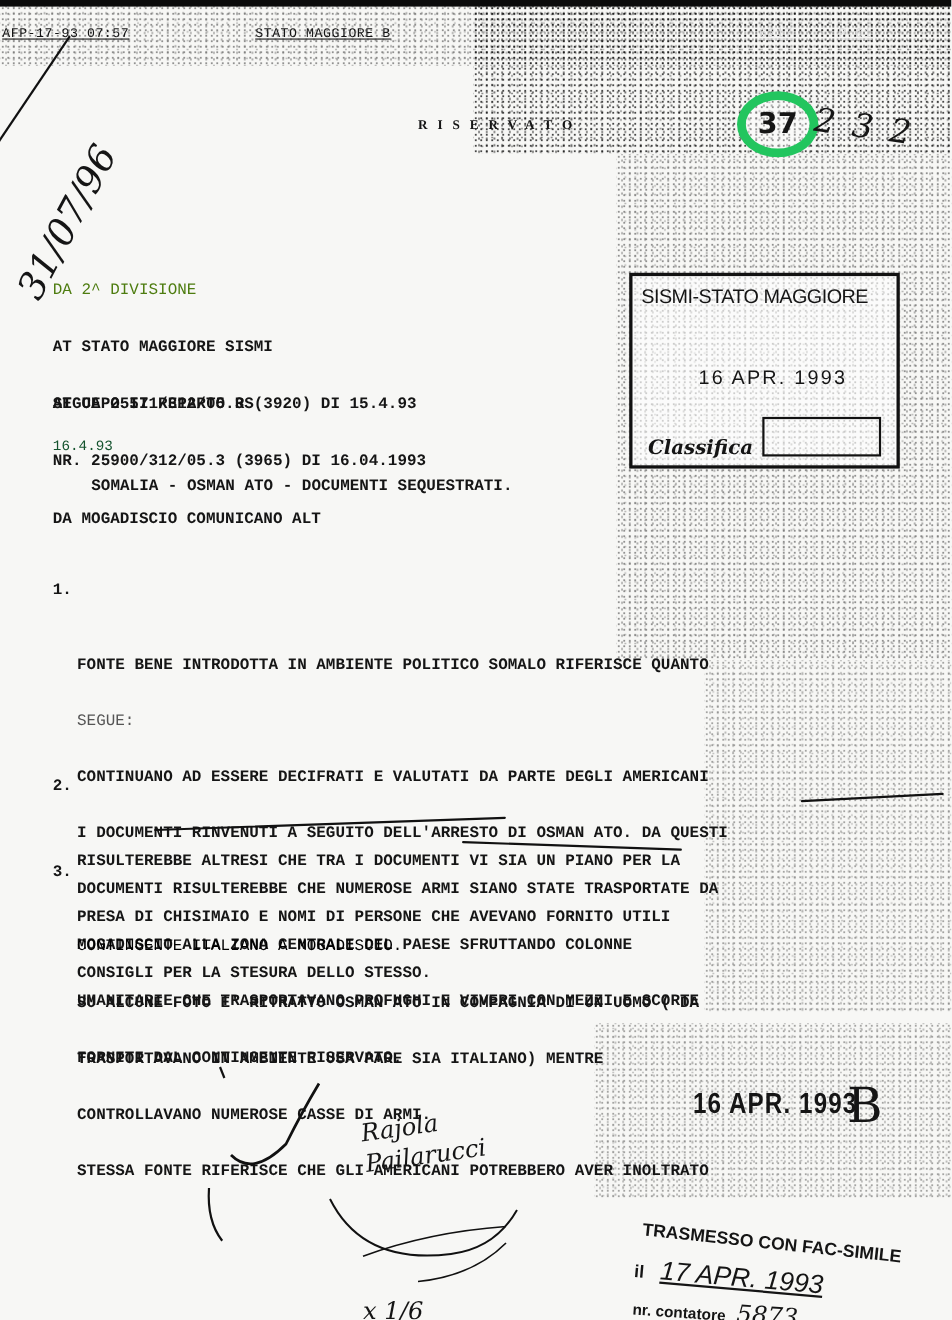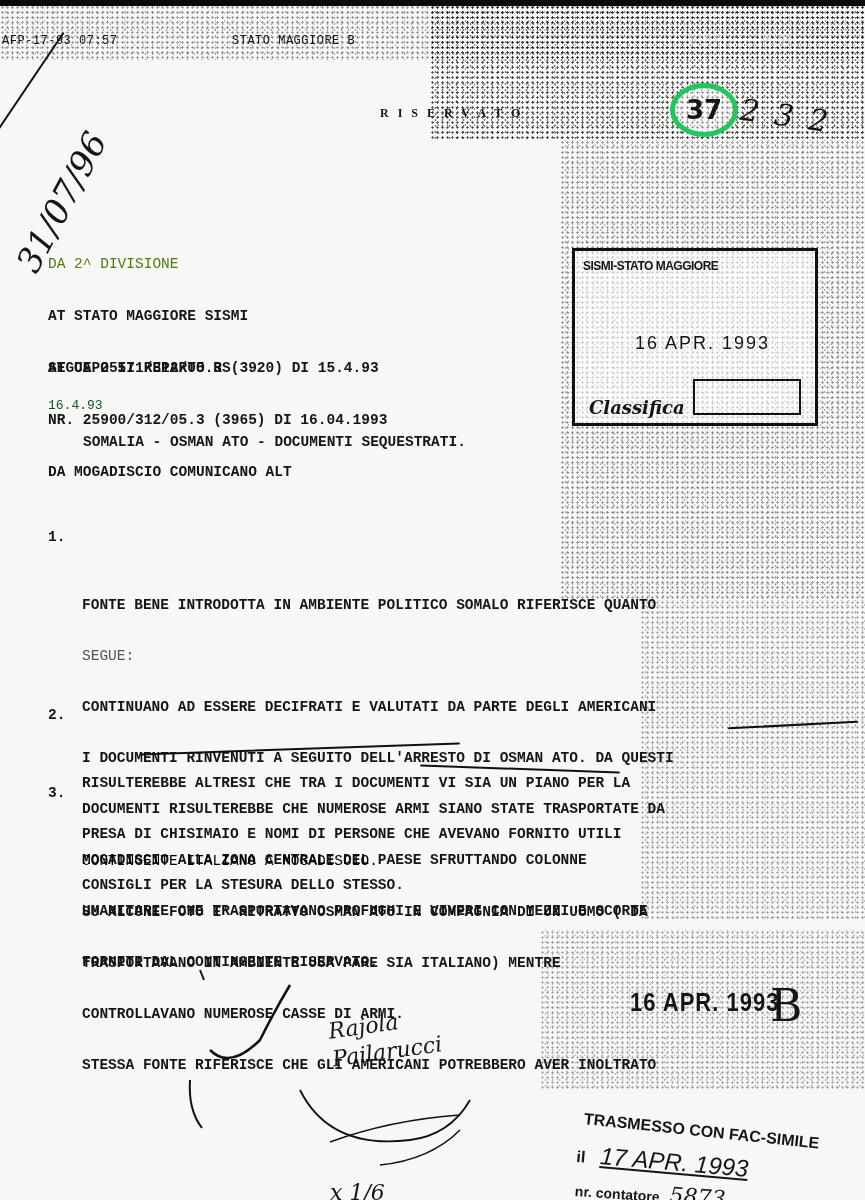--- a/index.html
+++ b/index.html
@@ -15,47 +15,47 @@
     position:absolute; pointer-events:none;
     background-image:
       radial-gradient(circle, rgba(0,0,0,.75) 0.9px, transparent 1.3px),
       radial-gradient(circle, rgba(0,0,0,.55) 0.8px, transparent 1.2px),
       radial-gradient(circle, rgba(0,0,0,.45) 0.7px, transparent 1.1px);
     background-size: 5px 5px, 7px 6px, 9px 8px;
     background-position: 0 0, 2px 3px, 4px 1px;
   }
   .topbar { position:absolute; left:0; top:0; width:865px; height:6px; background:#0b0b0b; }
   .fax-header { position:absolute; top:18px; left:0; width:865px; height:22px; font-size:12px; letter-spacing:0.5px; }
-  .fax-header span { position:absolute; top:16px; }
+  .fax-header span { position:absolute; top:6px;text-decoration:underline; }
   .riservato { position:absolute; top:106px; left:380px; font-weight:bold; font-size:12px; letter-spacing:9px; font-family:"Liberation Serif","DejaVu Serif",serif; }
   .num-circle {
     position:absolute; left:670px; top:83px; width:58px; height:44px;
-    border:5px solid #22c55e; border-radius:50%; font-size:26px; font-family:"DejaVu Sans",sans-serif;
+    border:8px solid #22c55e; border-radius:50%; font-size:26px; font-family:"DejaVu Sans",sans-serif;
     display:flex; align-items:center; justify-content:center; font-weight:bold; background:rgba(255,255,255,.4);
   }
   .num-hand { position:absolute; left:740px; top:98px; font-size:30px; font-style:italic; font-family:"DejaVu Serif",serif; letter-spacing:3px; transform:rotate(8deg); }
   .hand-date { position:absolute; left:0; top:60px; font-size:34px; font-family:"DejaVu Serif",serif; font-style:italic; transform:rotate(-62deg); transform-origin:0 0; white-space:nowrap; }
   .hand-date-wrap { position:absolute; left:8px; top:200px; }
   .diag-line { position:absolute; left:-10px; top:140px; width:130px; height:2px; background:#111; transform:rotate(-56deg); transform-origin:0 0; }
   .body-text { position:absolute; font-weight:bold; font-size:14.5px; line-height:17px; white-space:pre; font-family:"Liberation Mono","DejaVu Sans Mono",monospace; }
   .hdr-block { left:48px; top:222px; }
   .hdr-block div { height:18px; }
   .segue { left:48px; top:360px; }
   .date-small { left:48px; top:397px; font-weight:normal; font-size:13px; color:#14532d; }
   .subject { left:48px; top:434px;margin-left:35px; }
   .para { left:48px; }
   .para .num { position:absolute; left:0; }
-  .para .lines { position:absolute; left:34px; }
+  .para .lines { position:absolute; left:22px; }
   .para .lines div { height:17px; }
   .stamp {
     position:absolute; left:572px; top:248px; width:240px; height:172px;
     border:3px solid #111; background:rgba(255,255,255,.55);
     font-family:"Liberation Sans","DejaVu Sans",sans-serif;
   }
-  .stamp .t1 { position:absolute; left:8px; top:8px; font-weight:bold; font-size:12px; letter-spacing:-0.5px; }
+  .stamp .t1 { position:absolute; left:8px; top:8px; font-weight:normal; font-size:18px; letter-spacing:-0.5px; }
   .stamp .t2 { position:absolute; left:8px; top:40px; font-weight:bold; font-size:17px; }
   .stamp .t2 .hw { font-family:"DejaVu Serif",serif; font-style:italic; text-decoration:underline; font-weight:normal; }
   .stamp .t3 { position:absolute; left:60px; top:82px; font-size:18px; letter-spacing:2px; }
   .stamp .t4 { position:absolute; left:14px; top:146px; font-size:18px; font-style:italic; font-weight:bold; font-family:"DejaVu Serif",serif; }
   .stamp .box { position:absolute; left:118px; top:128px; width:104px; height:32px; border:2.5px solid #111; }
   .underline-ink { position:absolute; height:2px; background:#111; border-radius:2px; }
   .date-stamp-bottom { position:absolute; left:630px; top:990px; font-size:22px; font-family:"Liberation Sans",sans-serif; font-weight:bold; letter-spacing:1px; transform:scaleY(1.2); }
   .initial-hand2 { position:absolute; left:770px; top:980px; font-size:44px; font-family:"DejaVu Serif",serif; }
   .sig { position:absolute; left:330px; top:1010px; font-size:22px; font-style:italic; font-family:"DejaVu Serif",serif; line-height:28px; transform:rotate(-8deg); }
   .trasmesso { position:absolute; left:585px; top:1110px; font-family:"Liberation Sans",sans-serif; font-weight:bold; font-size:16px; transform:rotate(6deg); transform-origin:0 0; }

